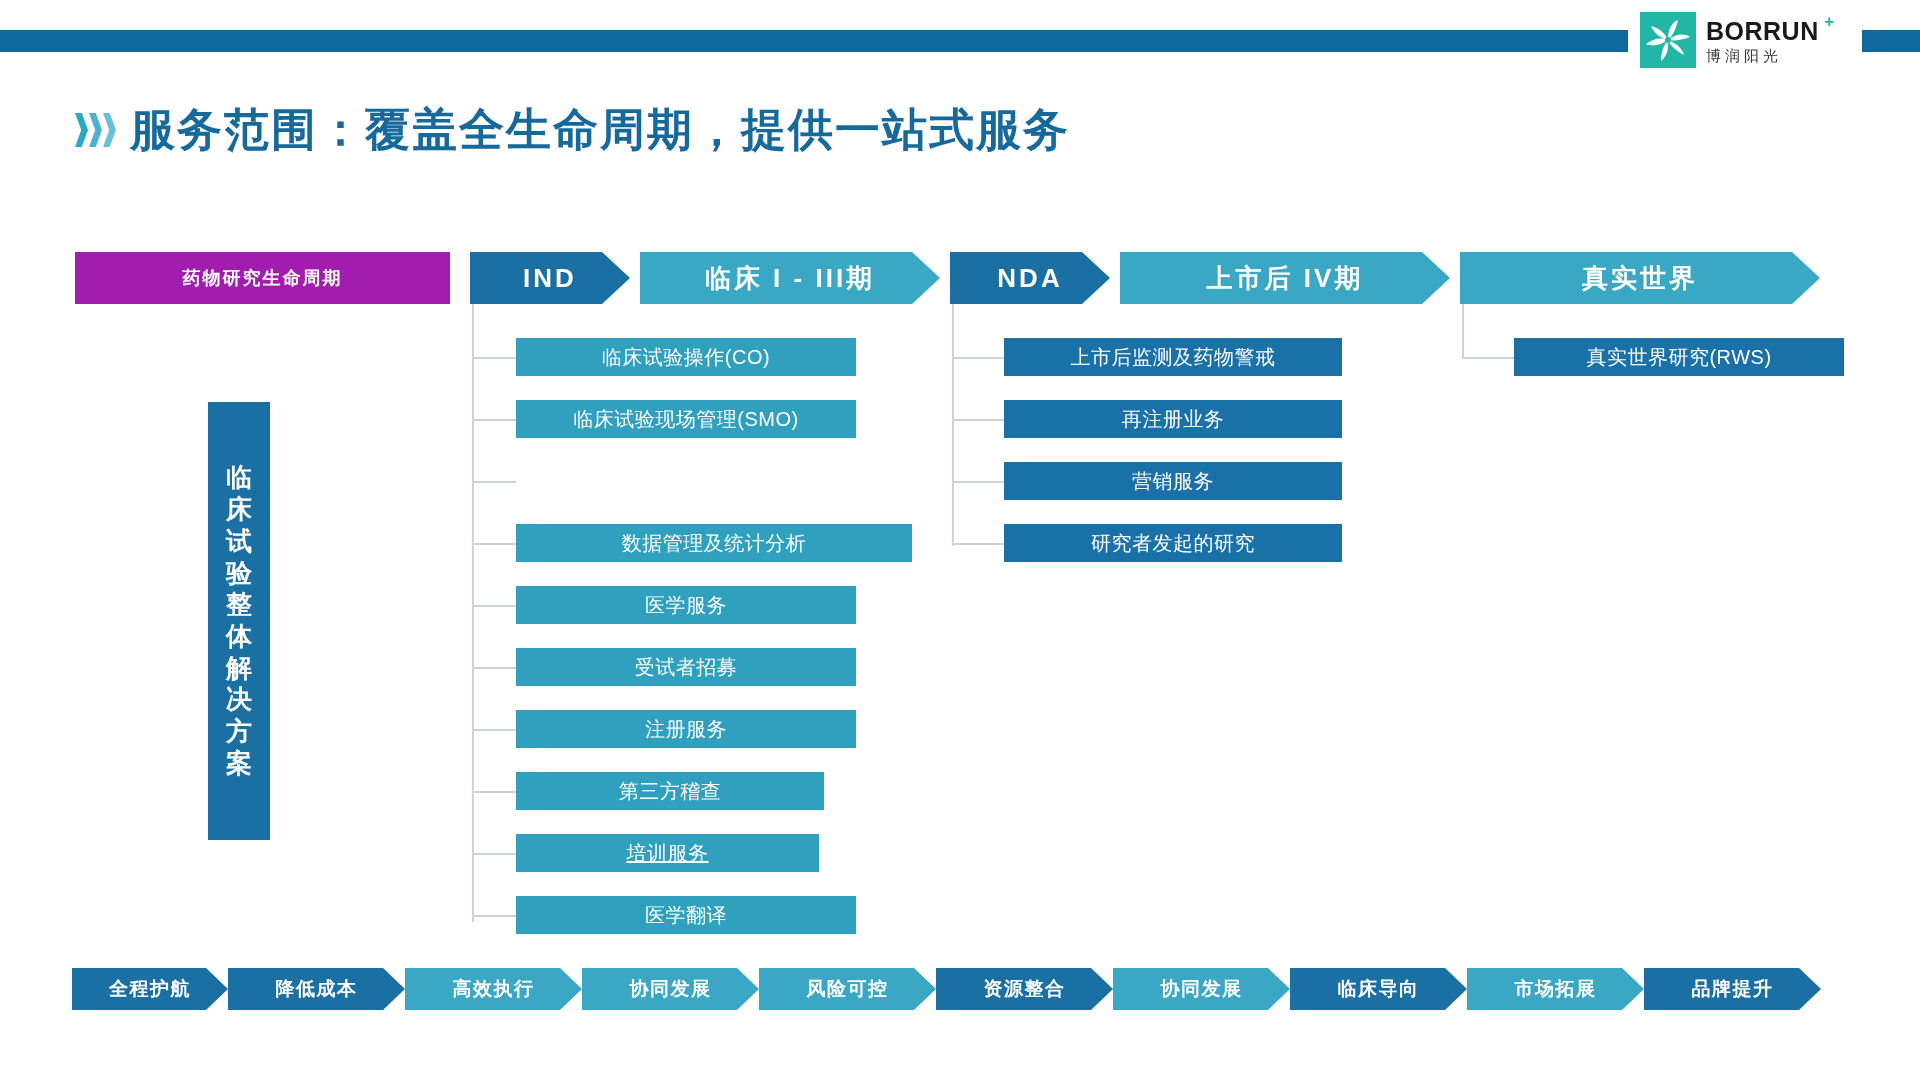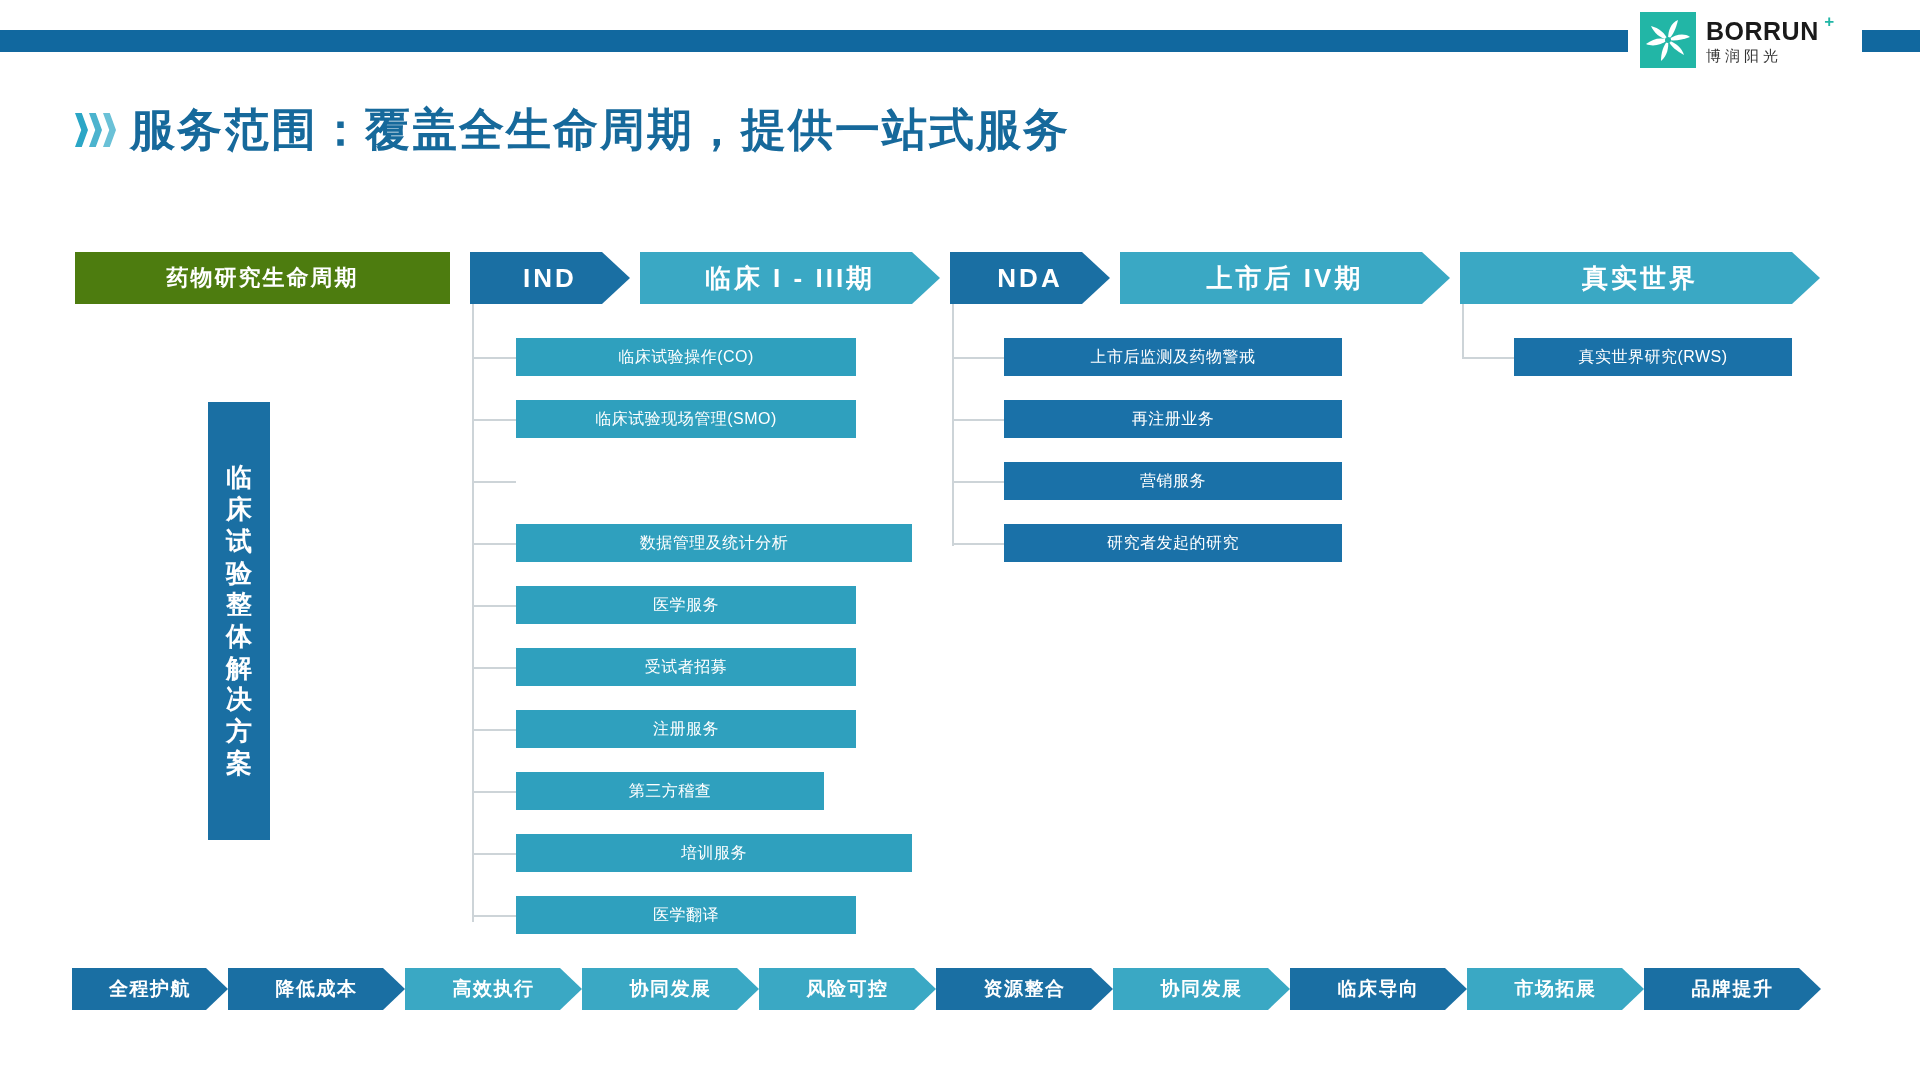--- a/index.html
+++ b/index.html
@@ -61,22 +61,22 @@
   .chev-deco span:nth-child(3) { opacity: .7; }
   .slide-title {
     font-size: 45px; font-weight: bold; color: #16699b;
     letter-spacing: 2px; white-space: nowrap;
   }
 
   
   .timeline { position: absolute; left: 0; top: 252px; width: 1920px; height: 52px; }
   .tl-label {
     position: absolute; left: 75px; top: 0;
-    width: 375px; height: 52px; background: #4d7c0f;
-    color: #fff; font-size: 22px; font-weight: bold;
+    width: 375px; height: 52px; background: #a21caf;
+    color: #fff; font-size: 18px; font-weight: bold;
     display: flex; align-items: center; justify-content: center;
     letter-spacing: 2px;
   }
   .tl-seg {
     position: absolute; top: 0; height: 52px;
     color: #fff; font-weight: bold; display: flex;
     align-items: center; justify-content: center; letter-spacing: 3px;
     white-space: nowrap;
   }
   .tl-seg.arrow { clip-path: polygon(0 0, calc(100% - 28px) 0, 100% 50%, calc(100% - 28px) 100%, 0 100%); }
@@ -93,21 +93,21 @@
   }
   .vert-label span { display: block; }
 
   
   .trunk { position: absolute; width: 2px; background: #cdd4d8; }
   .stub  { position: absolute; height: 2px; background: #cdd4d8; }
 
   
   .svc {
     position: absolute; height: 38px;
-    color: #ffffff; font-size: 16px;
+    color: #ffffff; font-size: 20px;
     display: flex; align-items: center; justify-content: center;
     white-space: nowrap; letter-spacing: .5px;
   }
   .svc.teal { background: #2fa0be; }
   .svc.blue { background: #1a71a8; }
 
   
   .ribbon { position: absolute; left: 72px; top: 968px; height: 42px; }
   .rib {
     position: absolute; top: 0; height: 42px;
@@ -204,29 +204,29 @@
   <div class="trunk" style="left:1462px; top:304px; height:55px;"></div>
   <div class="stub" style="left:1462px; top:357px; width:52px;"></div>
 
   <div class="svc teal" style="left:516px; top:338px; width:340px;">临床试验操作(CO)</div>
   <div class="svc teal" style="left:516px; top:400px; width:340px;">临床试验现场管理(SMO)</div>
   <div class="svc teal" style="left:516px; top:524px; width:396px;">数据管理及统计分析</div>
   <div class="svc teal" style="left:516px; top:586px; width:340px;">医学服务</div>
   <div class="svc teal" style="left:516px; top:648px; width:340px;">受试者招募</div>
   <div class="svc teal" style="left:516px; top:710px; width:340px;">注册服务</div>
   <div class="svc teal" style="left:516px; top:772px; width:308px;">第三方稽查</div>
-  <div class="svc teal" style="left:516px; top:834px; width:396px;">培训服务</div>
+  <div class="svc teal" style="left:516px; top:834px; width:303px;text-decoration:underline;">培训服务</div>
   <div class="svc teal" style="left:516px; top:896px; width:340px;">医学翻译</div>
 
   <div class="svc blue" style="left:1004px; top:338px; width:338px;">上市后监测及药物警戒</div>
   <div class="svc blue" style="left:1004px; top:400px; width:338px;">再注册业务</div>
   <div class="svc blue" style="left:1004px; top:462px; width:338px;">营销服务</div>
   <div class="svc blue" style="left:1004px; top:524px; width:338px;">研究者发起的研究</div>
 
-  <div class="svc blue" style="left:1514px; top:338px; width:278px;">真实世界研究(RWS)</div>
+  <div class="svc blue" style="left:1514px; top:338px; width:330px;">真实世界研究(RWS)</div>
 
   <div class="ribbon">
     <div class="rib dark  arrow" style="left:0px;    width:156px;">全程护航</div>
     <div class="rib dark  arrow" style="left:156px;  width:177px;">降低成本</div>
     <div class="rib light arrow" style="left:333px;  width:177px;">高效执行</div>
     <div class="rib light arrow" style="left:510px;  width:177px;">协同发展</div>
     <div class="rib light arrow" style="left:687px;  width:177px;">风险可控</div>
     <div class="rib dark  arrow" style="left:864px;  width:177px;">资源整合</div>
     <div class="rib light arrow" style="left:1041px; width:177px;">协同发展</div>
     <div class="rib dark  arrow" style="left:1218px; width:177px;">临床导向</div>

